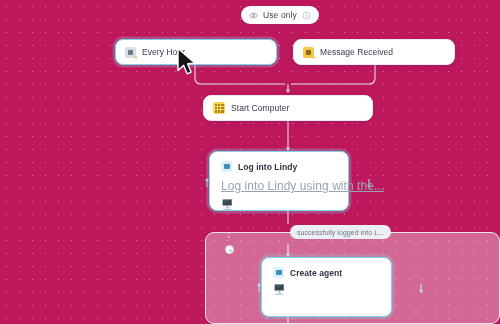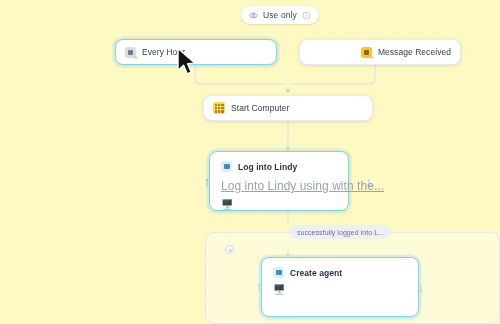--- a/index.html
+++ b/index.html
@@ -8,21 +8,21 @@
     background: #eef2f8;
   }
   body {
     font-family: "Liberation Sans", sans-serif;
   }
   #canvas {
     position: relative;
     width: 500px;
     height: 324px;
     overflow: hidden;
-    background: #fef9c3;
+    background: #be185d;
   }
   
   #grid {
     position: absolute;
     inset: 0;
     background-image: radial-gradient(#dfe5ee 0.7px, transparent 0.8px);
     background-size: 13px 13px;
     opacity: .55;
     pointer-events: none;
   }
@@ -271,21 +271,21 @@
     </span>
   </div>
 
   <div class="node simple selected" style="left:115px; top:39px; width:162px;">
     <span class="sq gray">
       <span class="plus">+</span>
     </span>
     <span class="title">Every Hour</span>
   </div>
 
-  <div class="node simple" style="left:299px; top:39px; width:162px;justify-content:flex-end;">
+  <div class="node simple" style="left:293px; top:39px; width:162px;">
     <span class="sq amber">
       <span class="plus">+</span>
     </span>
     <span class="title">Message Received</span>
   </div>
 
   <div class="node simple" style="left:203px; top:95px; width:170px;">
     <span class="grid-ico">
       <i></i>
         <i></i>
@@ -304,21 +304,21 @@
     <div class="row">
       <span class="mon-ico"></span>
       <span class="title">Log into Lindy</span>
     </div>
     <div class="subtitle">Log into Lindy using with the...</div>
     <div class="emoji">🖥️</div>
   </div>
 
   <div class="edge-label" style="left:290px; top:225px;">successfully logged into L...</div>
 
-  <div class="node detail selected" style="left:261px; top:257px; width:158px; height:60px;">
+  <div class="node detail selected" style="left:261px; top:257px; width:131px; height:60px;">
     <div class="row">
       <span class="mon-ico"></span>
       <span class="title">Create agent</span>
     </div>
     <div class="emoji">🖥️</div>
   </div>
 
   <div class="cursor">
     <svg width="22" height="30" viewBox="0 0 22 30">
       <path d="M2,1.5 L2,23.5 L7.6,18.2 L11.2,26.8 L15.1,25.1 L11.6,16.8 L19,16.3 Z" fill="#111416" stroke="#ffffff" stroke-width="1.4" stroke-linejoin="round"></path>

